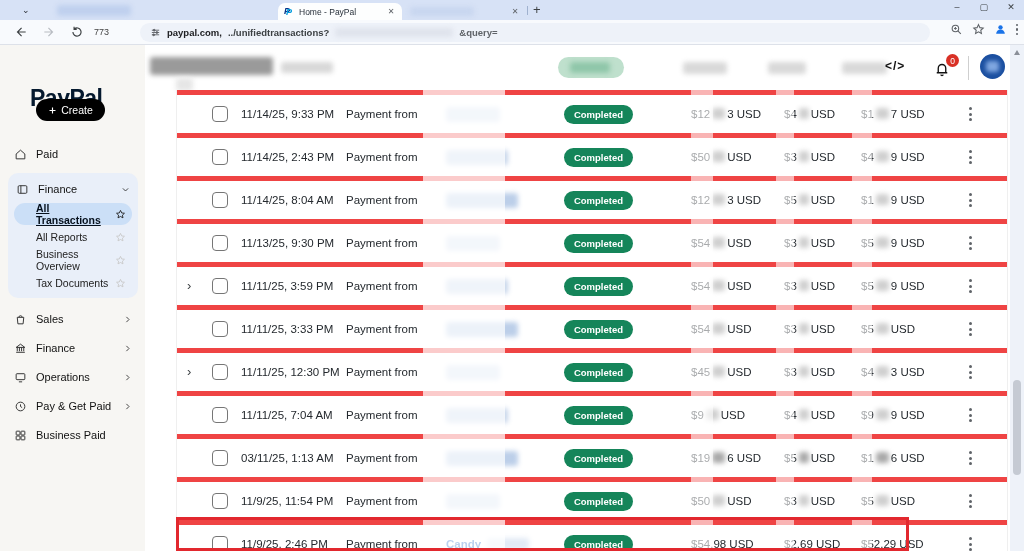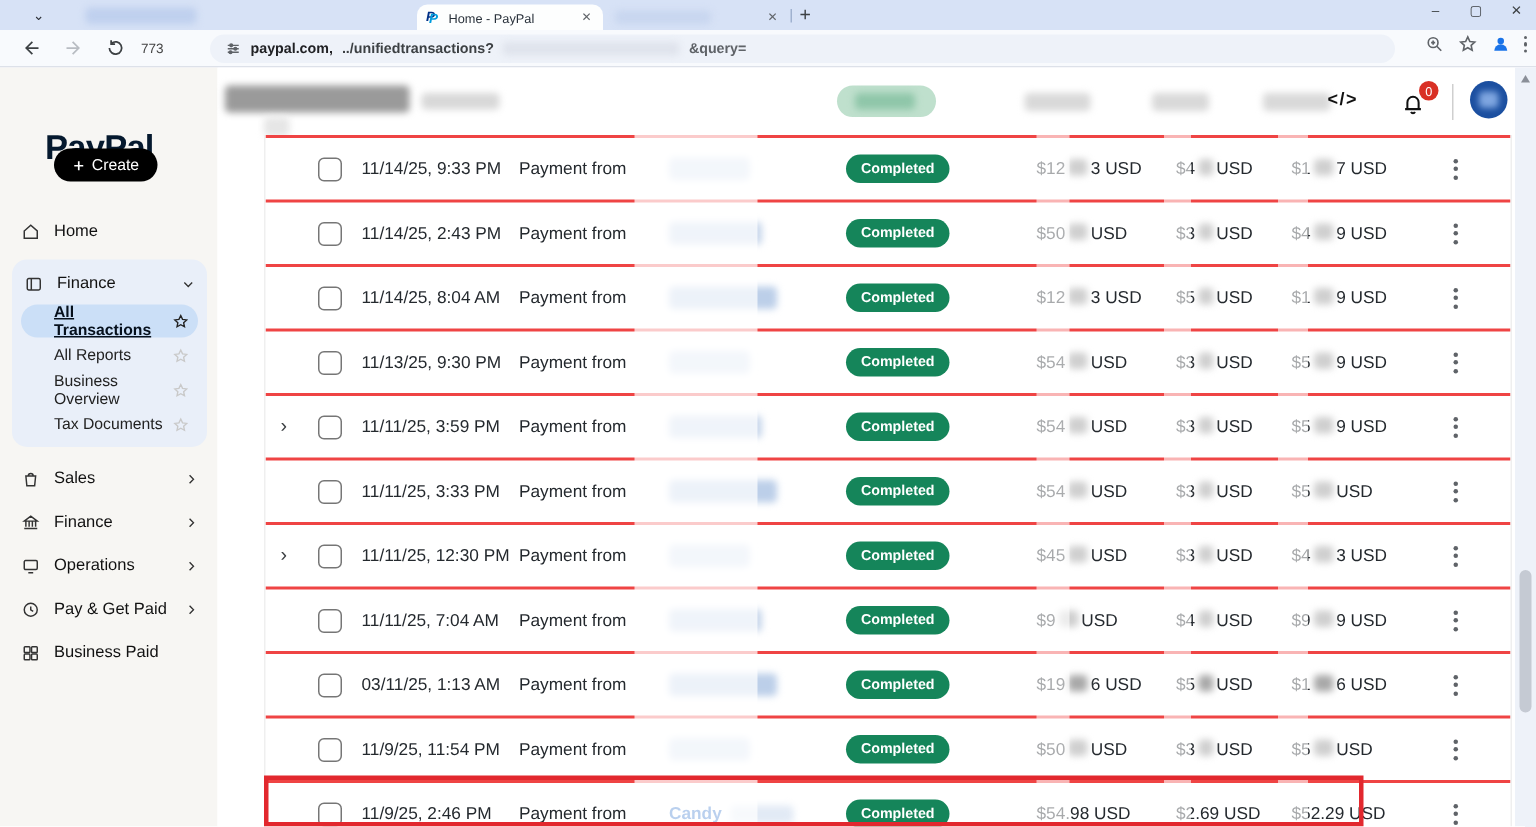--- a/index.html
+++ b/index.html
@@ -82,21 +82,21 @@
   .bell-badge { position:absolute; right:-4px; top:-2px; min-width:13px; height:13px; background:#d93025; color:#fff;
                 font-size:8.5px; border-radius:7px; display:flex; align-items:center; justify-content:center; padding:0 3px; }
   .head-divider { position:absolute; left:823px; top:11px; width:1px; height:24px; background:#cfcfcf; }
   .pp-avatar { position:absolute; left:835px; top:9px; width:25px; height:25px; border-radius:50%; background:#1b4fa0; overflow:hidden; }
   .pp-avatar i { position:absolute; left:6px; top:7px; width:13px; height:11px; background:#7fa6e0; filter:blur(2px); display:block; }
 
   
   .card { position:absolute; left:31px; top:45px; width:832px; height:461px; overflow:hidden;
           border-left:1px solid #efefef; border-right:1px solid #efefef; background:#fff; }
   .row { display:grid; grid-template-columns:20px 34px 105px 100px 115px 75px 125px 80px 120px 1fr;
-         align-items:center; height:43px; border-top:2px solid #ef4444; padding-left:10px; }
+         align-items:center; height:43px; border-top:5px solid #ef4444; padding-left:10px; }
   .exp { visibility:hidden; font-size:13px; color:#3c4043; transform:translateY(-1px); }
   .expandable .exp { visibility:visible; }
   .cb { width:16px; height:16px; border:1.5px solid #767676; border-radius:4px; background:#fff; margin-left:5px; cursor:pointer; }
   .c-date, .c-desc { font-size:11.5px; color:#24292e; }
   .c-name { display:flex; align-items:center; }
   .name-link { color:#0857c3; font-size:11.5px; font-weight:bold; cursor:pointer; }
   .name-blur { width:62px; height:15px; background:#c7d6eb; }
   .row:nth-child(3n) .name-blur { width:72px; background:#bccfe9; }
   .row:nth-child(3n+1) .name-blur { width:54px; background:#d4e0f0; }
   .named .name-blur { width:42px; background:#e2eaf5; margin-left:6px; height:12px; }
@@ -213,21 +213,21 @@
       <svg viewBox="0 0 24 24" fill="none" stroke="#fff" stroke-width="3">
           <path d="M12 4 v16 M4 12 h16"></path>
         </svg>
       <span>Create</span>
     </button>
     <nav class="nav">
       <div class="nav-item">
         <svg viewBox="0 0 24 24" fill="none" stroke="#333" stroke-width="1.8">
             <path d="M4 11 L12 4 L20 11 V20 H4 Z"></path>
           </svg>
-        <span>Home</span>
+        <span>Paid</span>
       </div>
       <div class="activity-group">
         <div class="nav-item">
           <svg viewBox="0 0 24 24" fill="none" stroke="#333" stroke-width="1.8">
               <rect x="4" y="5" width="16" height="14" rx="2"></rect>
               <path d="M9 5 v14"></path>
             </svg>
           <span>Finance</span>
           <span class="chev">
             <svg viewBox="0 0 24 24" fill="none" stroke="#333" stroke-width="2.4">

